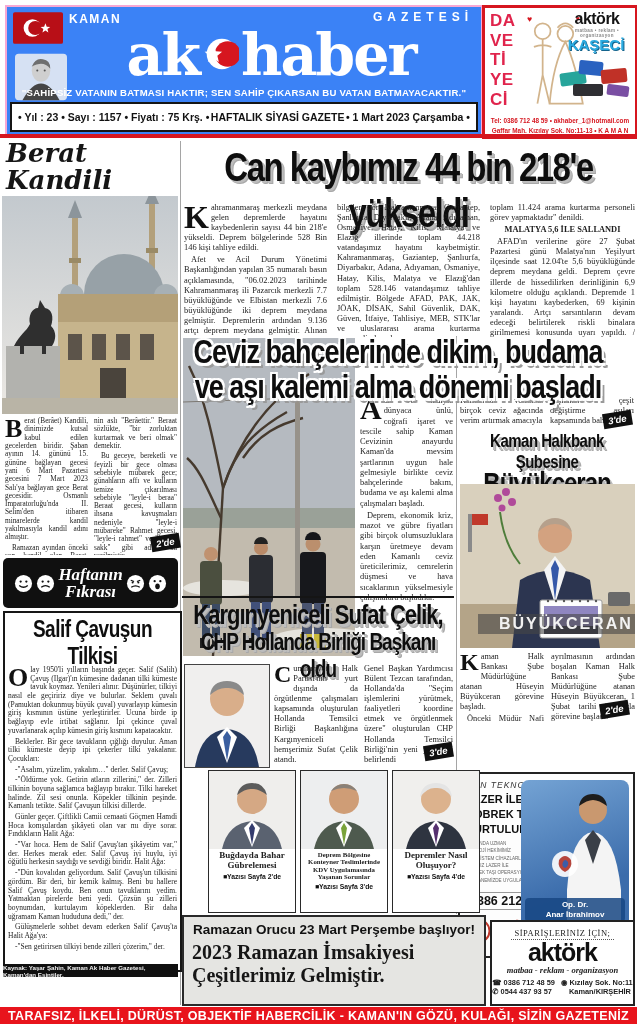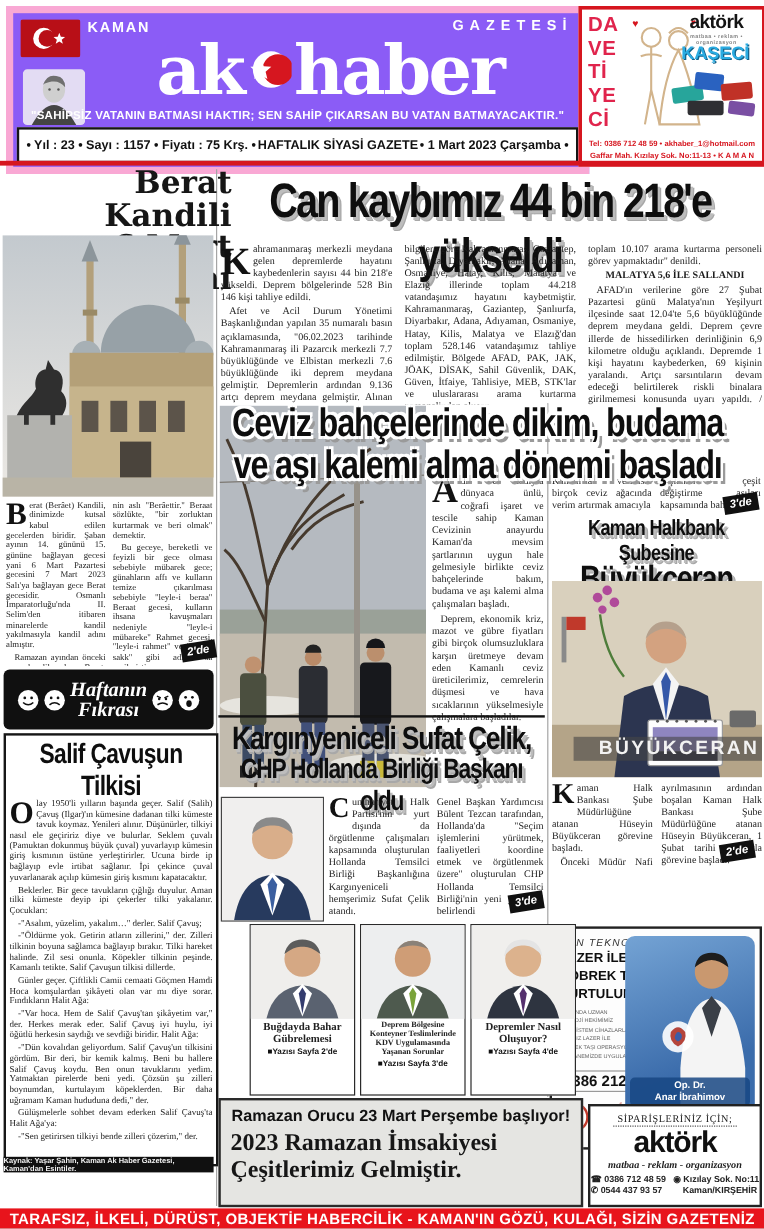--- a/index.html
+++ b/index.html
@@ -13,21 +13,21 @@
   .hl{font-family:"Liberation Sans",sans-serif;font-weight:bold;color:#0e0e0e;letter-spacing:-1px;}
   .shadow3d{text-shadow:2px 2px 0 #bdbdbd,3px 3px 0 #a8a8a8;}
   .outline3d{text-shadow:-2px -2px 0 #fff,2px -2px 0 #fff,-2px 2px 0 #fff,2px 2px 0 #fff,4px 4px 0 #9a9a9a;}
   .condY{display:inline-block;transform:scaleY(1.22);transform-origin:center top;}
   .pg-badge{position:absolute;background:#101010;color:#fff;
             font:bold italic 9.5px "Liberation Sans",sans-serif;
             padding:2px 5px;transform:rotate(-9deg);z-index:30;}
   .vline{position:absolute;width:1px;background:#a5a5a5;}
   .colbox{overflow:hidden;}
   
-  #masthead{left:5px;top:5px;width:474px;height:128px;background:#8b5cf6;border:6px solid #f9a8d4;}
+  #masthead{left:5px;top:5px;width:474px;height:128px;background:#3b82f6;border:2px solid #f9a8d4;}
   #datebar{position:absolute;left:3px;bottom:3px;right:3px;height:26px;background:#fff;
            border:2px solid #151515;display:flex;align-items:center;justify-content:space-between;
            padding:0 6px;font-weight:bold;font-size:10.5px;color:#111;}
   #logo-row{position:absolute;left:58px;right:4px;top:14px;height:66px;display:flex;
             align-items:center;justify-content:center;color:#fff;
             font-family:"DejaVu Serif",serif;font-weight:bold;font-size:57px;letter-spacing:-2px;}
   #slogan{position:absolute;left:0;right:0;top:80px;text-align:center;color:#fff;
           font-weight:bold;font-size:9.6px;letter-spacing:.2px;}
   
   #topad{left:482px;top:5px;width:150px;height:128px;background:#fff;border:3px solid #d6161f;}
@@ -149,22 +149,22 @@
       <div>Tel: 0386 712 48 59 • akhaber_1@hotmail.com</div>
       <div>Gaffar Mah. Kızılay Sok. No:11-13 • K A M A N</div>
     </div>
   </div>
 
   <div class="abs" style="left:0;top:134px;width:637px;height:4px;background:#d6161f"></div>
 
   <div class="vline" style="left:180px;top:141px;height:864px"></div>
   <div class="vline" style="left:456px;top:336px;height:578px"></div>
 
-  <div class="abs" style="left:21px;top:140px;width:172px;text-align:right;
-       font-family:'DejaVu Serif',serif;font-weight:bold;font-size:26px;
+  <div class="abs" style="left:6px;top:140px;width:172px;text-align:left;
+       font-family:'DejaVu Serif',serif;font-style:italic;font-weight:bold;font-size:26px;
        line-height:1.02;color:#161616">
     <div>Berat Kandili</div>
     <div>6 Mart akşamı</div>
   </div>
   <svg class="abs" style="left:2px;top:196px" width="176" height="218" viewBox="0 0 176 218">
     <defs>
         <linearGradient id="sky" x1="0" y1="0" x2="0" y2="1">
       <stop offset="0" stop-color="#c3c9ce"></stop>
           <stop offset="1" stop-color="#ece9e4"></stop>
         </linearGradient>
@@ -254,21 +254,21 @@
     <span class="hl shadow3d condY" style="font-size:33px;letter-spacing:-1.5px">Can kaybımız 44 bin 218'e yükseldi</span>
   </div>
   <div class="abs txt colbox" style="left:184px;top:203px;width:143px;height:134px;font-size:8.4px;line-height:1.2">
     <p class="noind"><span class="cap" style="font-size:32px">K</span><span>ahramanmaraş merkezli meydana gelen depremlerde hayatını kaybedenlerin sayısı 44 bin 218'e yükseldi. Deprem bölgelerinde 528 Bin 146 kişi tahliye edildi.</span></p>
     <p><span>Afet ve Acil Durum Yönetimi Başkanlığından yapılan 35 numaralı basın açıklamasında, "06.02.2023 tarihinde Kahramanmaraş ili Pazarcık merkezli 7.7 büyüklüğünde ve Elbistan merkezli 7.6 büyüklüğünde iki deprem meydana gelmiştir. Depremlerin ardından 9.136 artçı deprem meydana gelmiştir. Alınan son</span></p>
   </div>
   <div class="abs txt colbox" style="left:337px;top:203px;width:143px;height:134px;font-size:8.4px;line-height:1.2">
     <p class="noind"><span>bilgilere göre Kahramanmaraş, Gaziantep, Şanlıurfa, Diyarbakır, Adana, Adıyaman, Osmaniye, Hatay, Kilis, Malatya ve Elazığ illerinde toplam 44.218 vatandaşımız hayatını kaybetmiştir. Kahramanmaraş, Gaziantep, Şanlıurfa, Diyarbakır, Adana, Adıyaman, Osmaniye, Hatay, Kilis, Malatya ve Elazığ'dan toplam 528.146 vatandaşımız tahliye edilmiştir. Bölgede AFAD, PAK, JAK, JÖAK, DİSAK, Sahil Güvenlik, DAK, Güven, İtfaiye, Tahlisiye, MEB, STK'lar ve uluslararası arama kurtarma personelinden oluşan</span></p>
   </div>
   <div class="abs txt colbox" style="left:490px;top:203px;width:145px;height:134px;font-size:8.4px;line-height:1.2">
-    <p class="noind"><span>toplam 10.107 arama kurtarma personeli görev yapmaktadır" denildi.</span></p>
+    <p class="noind"><span>toplam 11.424 arama kurtarma personeli görev yapmaktadır" denildi.</span></p>
     <p class="noind" style="text-align:center;font-weight:bold;font-family:'Liberation Serif',serif"><span>MALATYA 5,6 İLE SALLANDI</span></p>
     <p><span>AFAD'ın verilerine göre 27 Şubat Pazartesi günü Malatya'nın Yeşilyurt ilçesinde saat 12.04'te 5,6 büyüklüğünde deprem meydana geldi. Deprem çevre illerde de hissedilirken derinliğinin 6,9 kilometre olduğu açıklandı. Depremde 1 kişi hayatını kaybederken, 69 kişinin yaralandı. Artçı sarsıntıların devam edeceği belirtilerek riskli binalara girilmemesi konusunda uyarı yapıldı. / Haber Merkezi</span></p>
   </div>
 
   <svg class="abs" style="left:183px;top:338px" width="172" height="318" viewBox="0 0 172 318">
     <rect width="172" height="318" fill="#b5bac0"></rect>
     <rect y="170" width="172" height="22" fill="#9aa198"></rect>
     <rect y="190" width="172" height="128" fill="#c2bbae"></rect>
     <ellipse cx="40" cy="250" rx="40" ry="8" fill="#e6e4de"></ellipse>
       <ellipse cx="140" cy="300" rx="50" ry="10" fill="#e6e4de"></ellipse>

